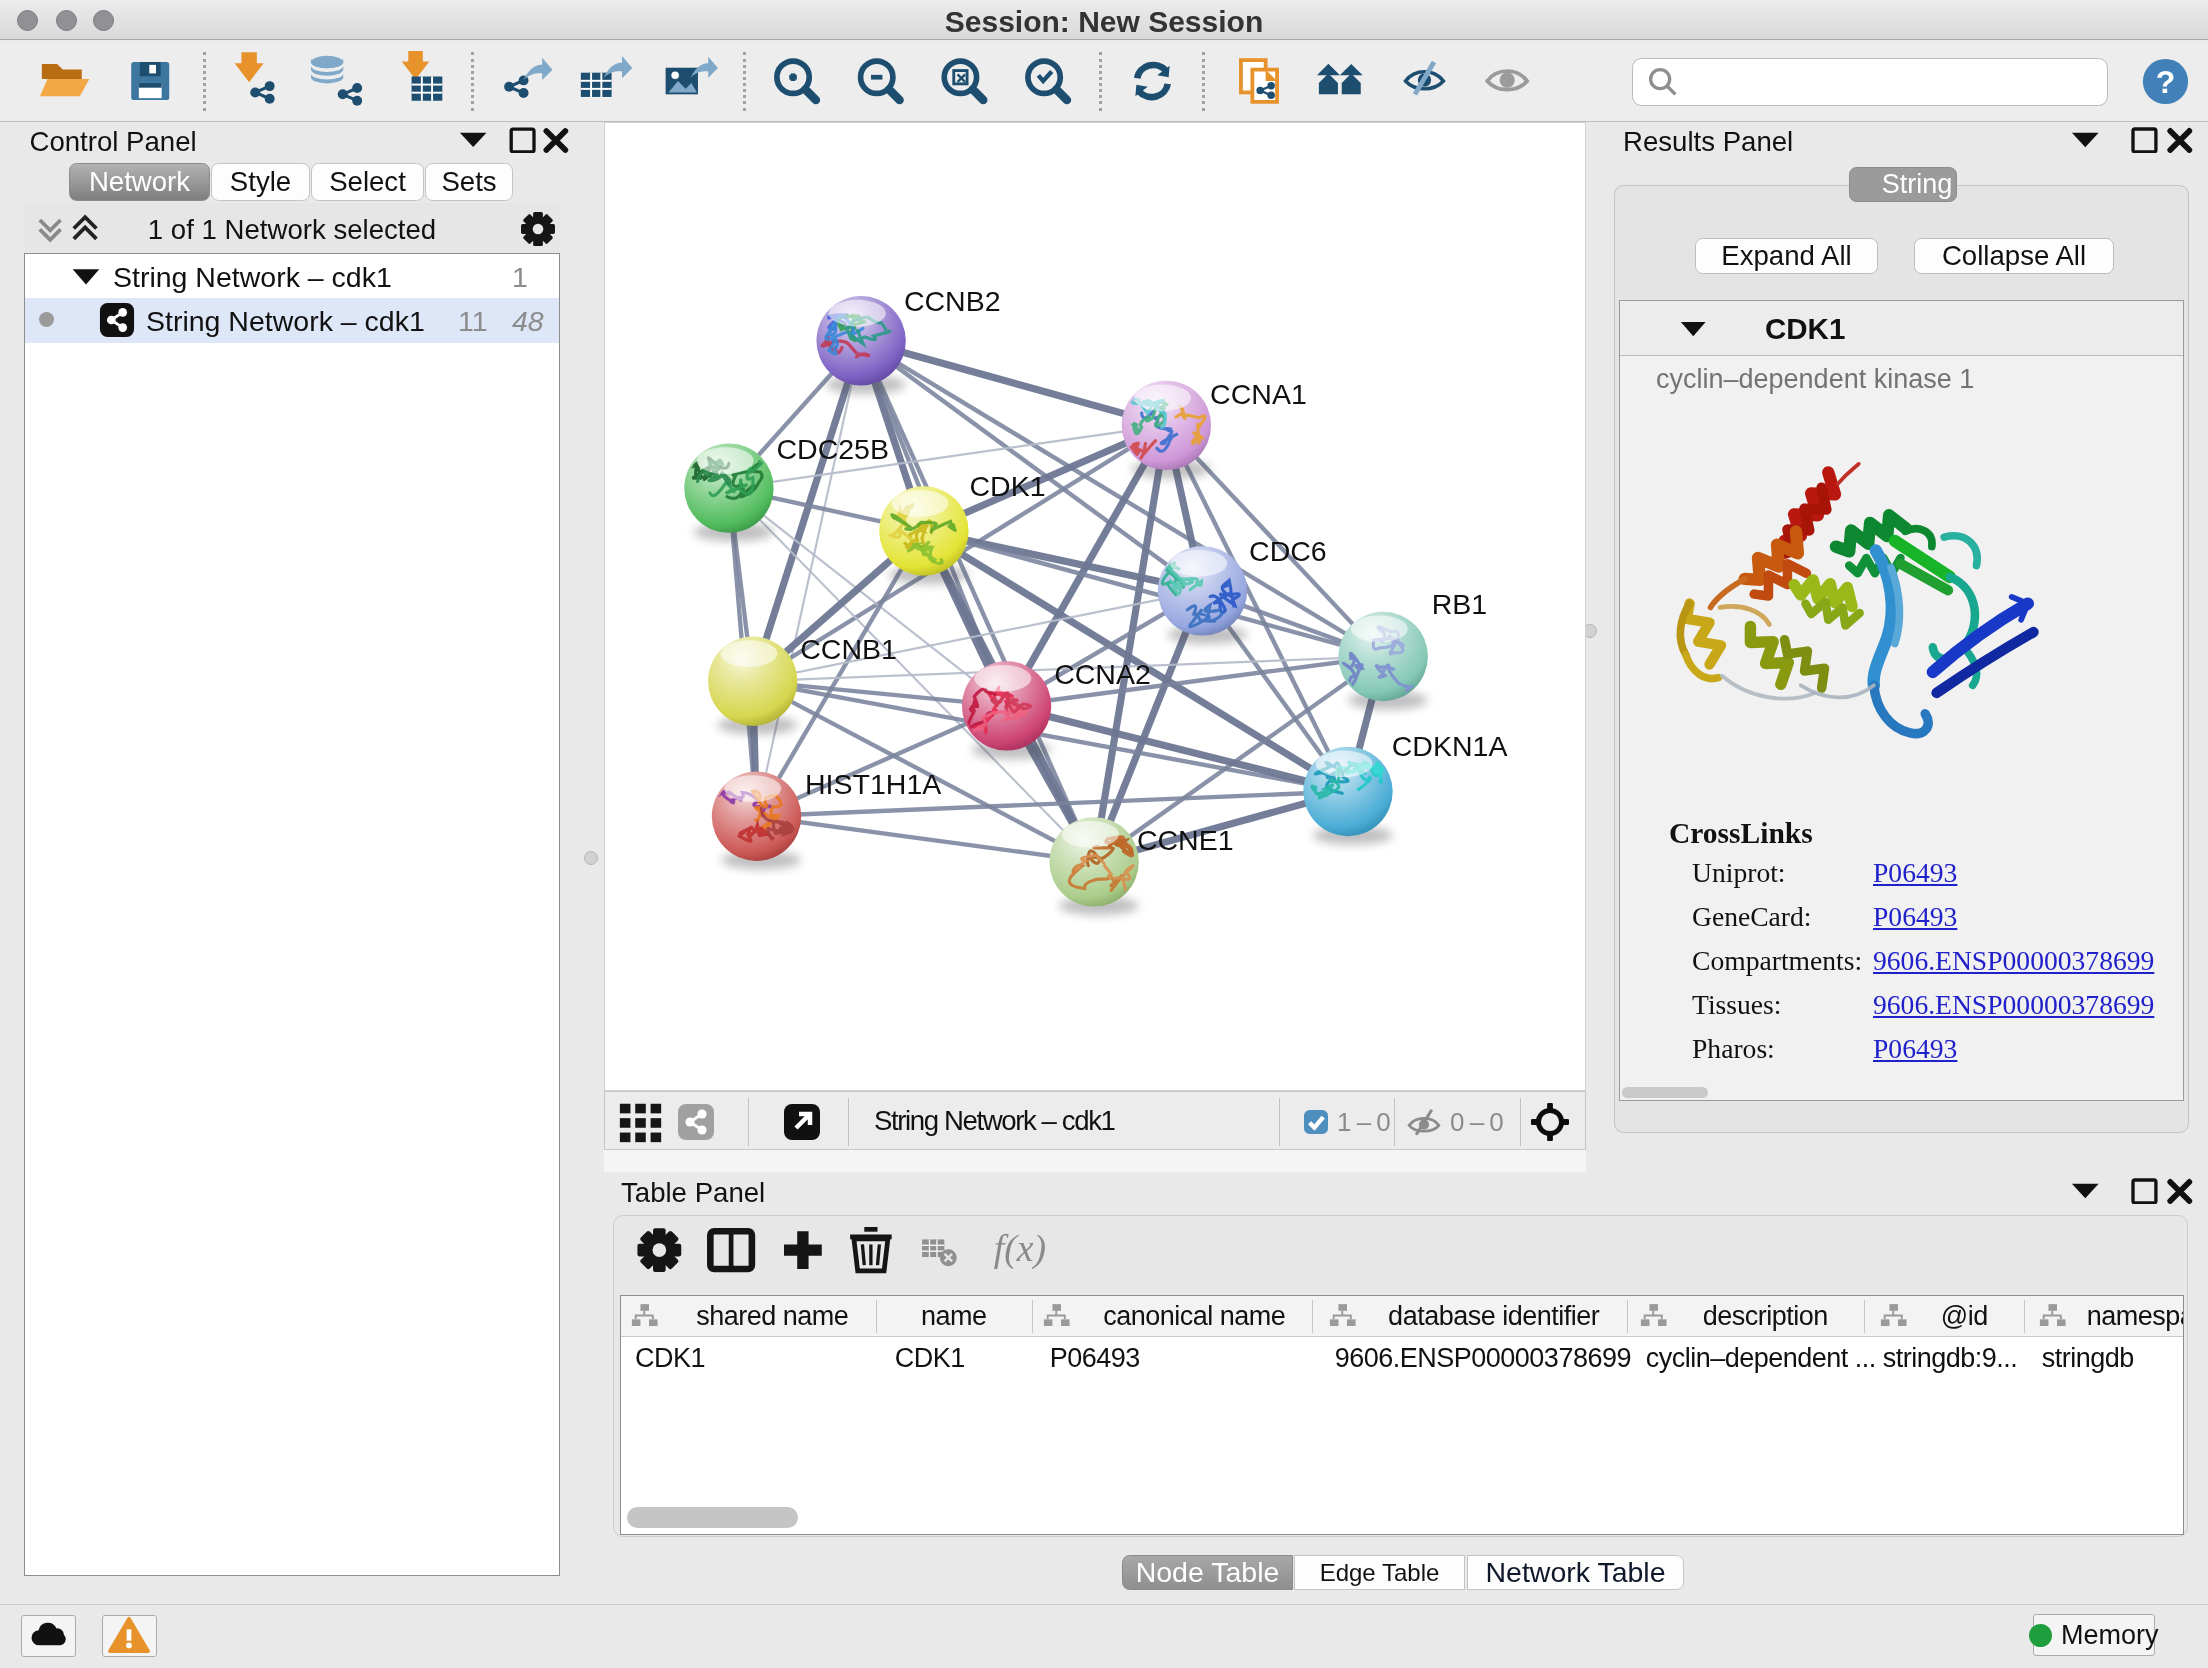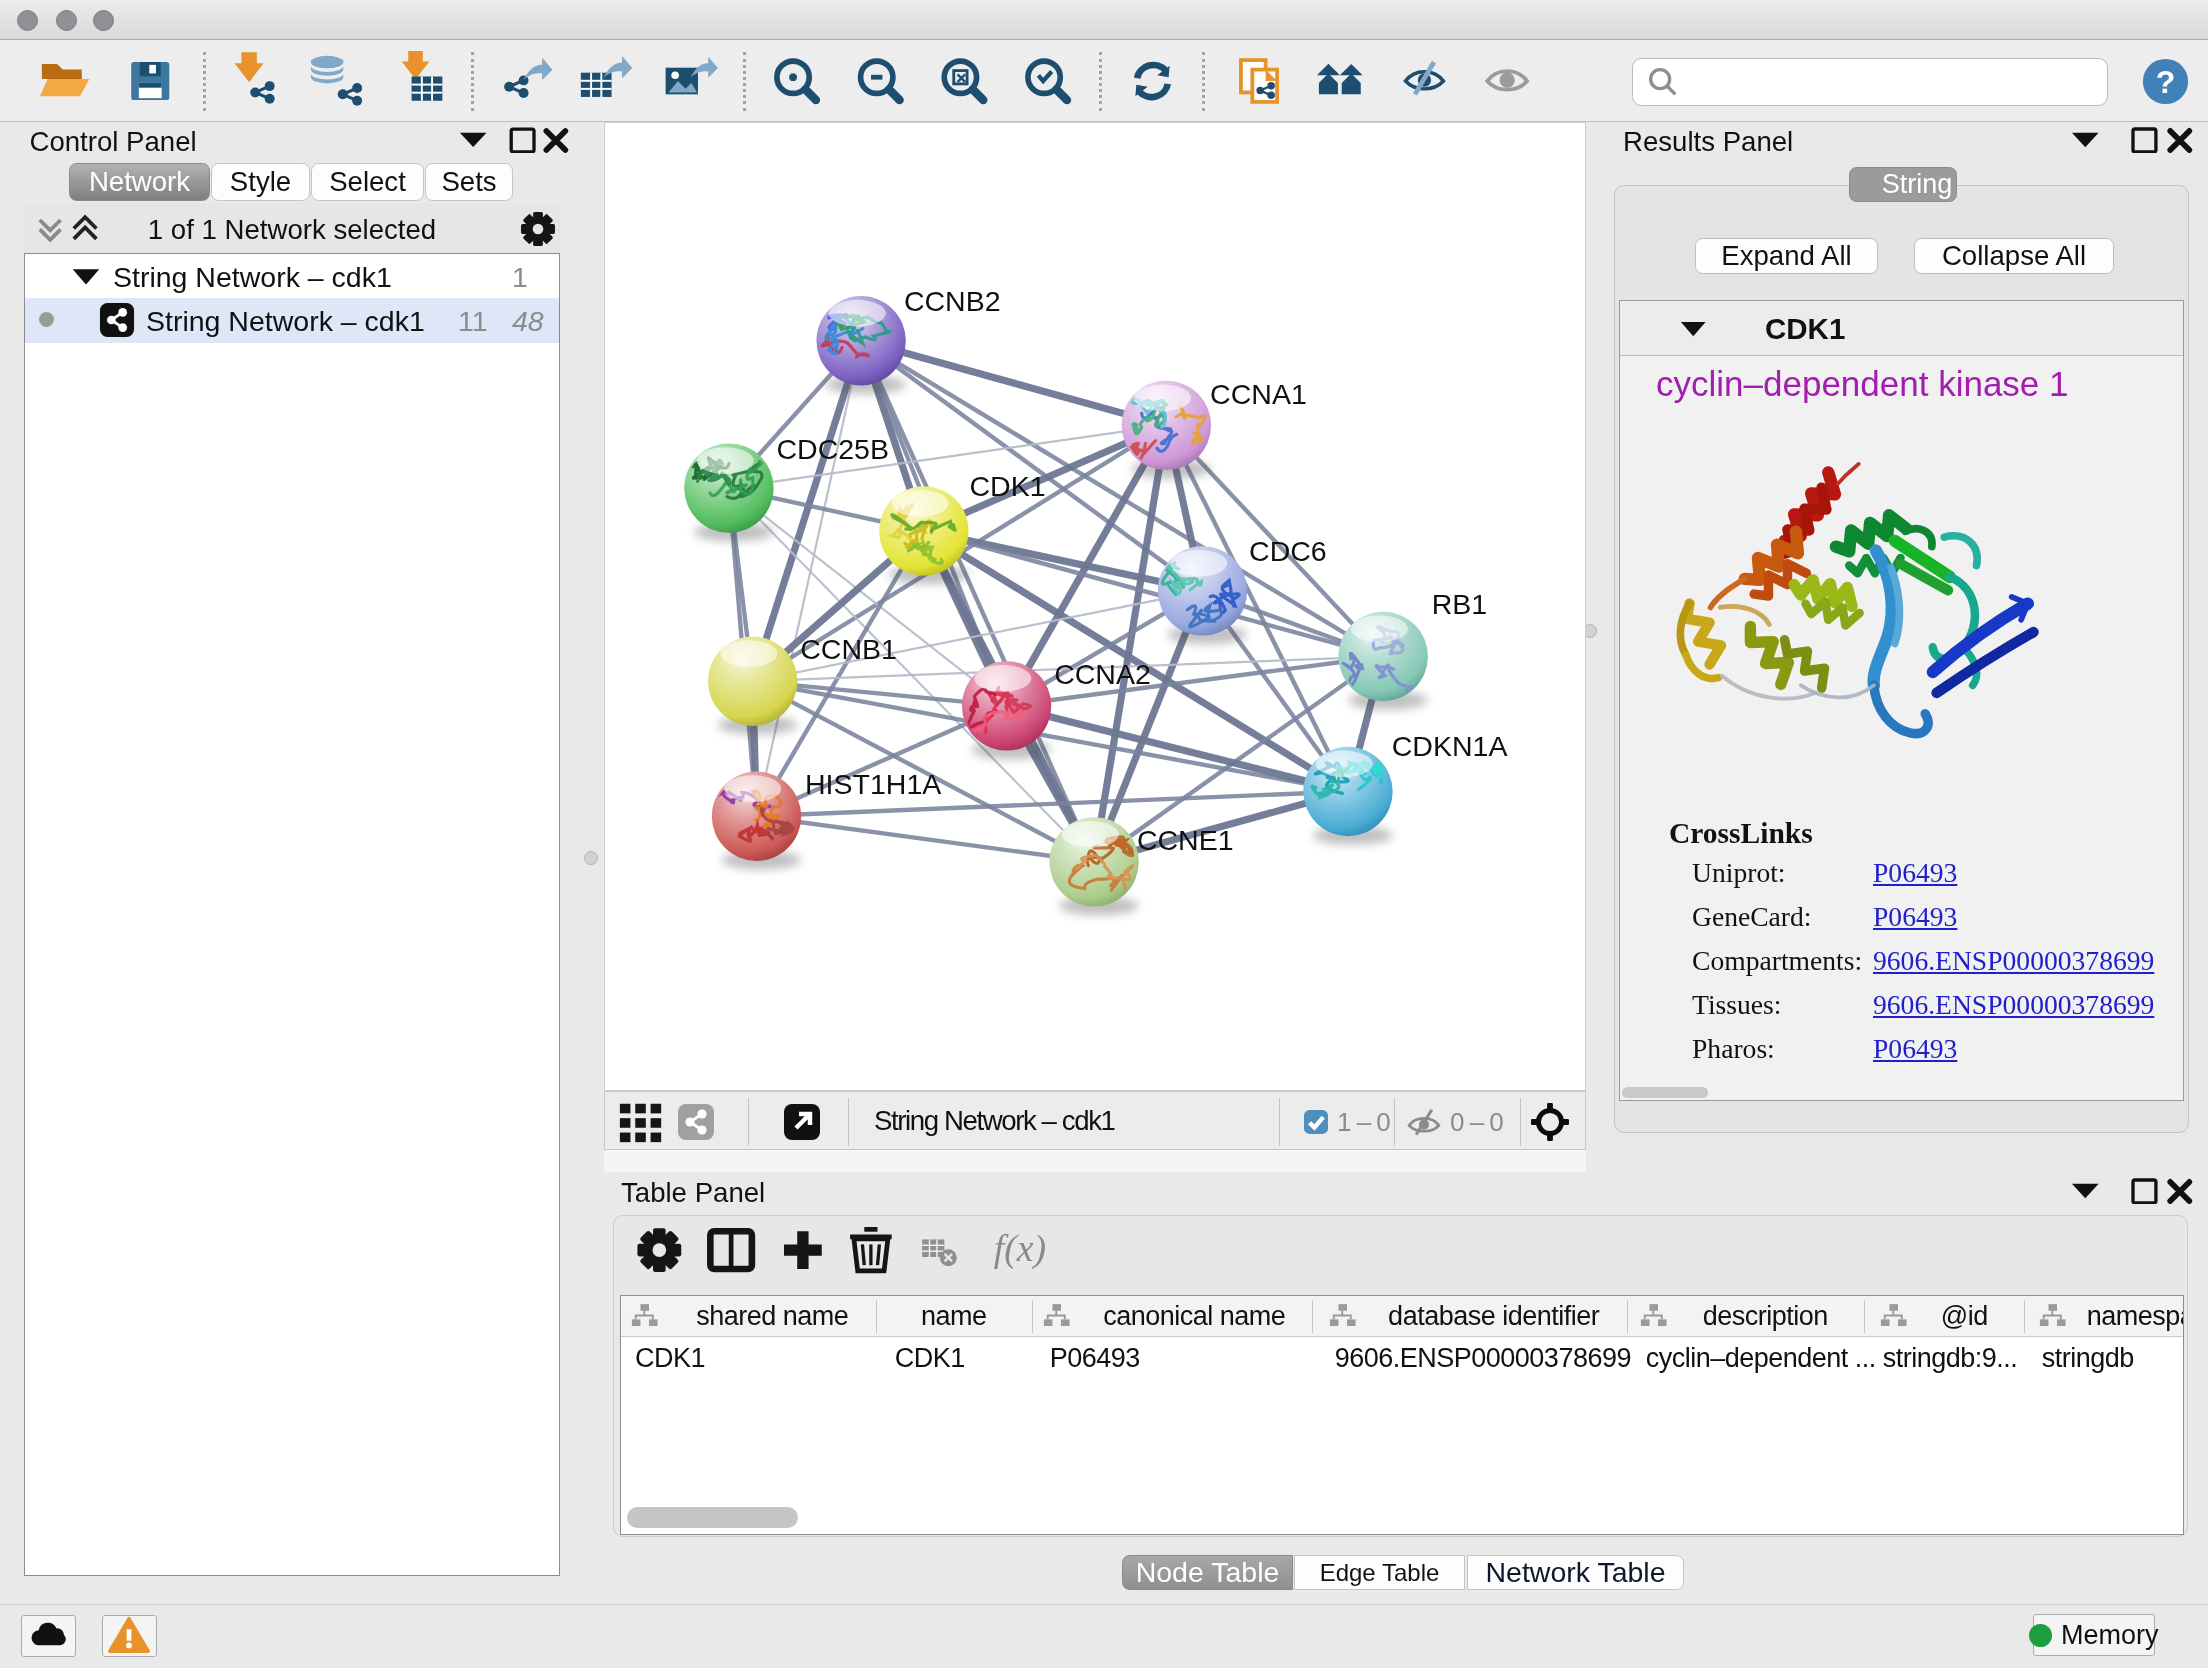--- a/index.html
+++ b/index.html
@@ -20,20 +20,21 @@
 .btn-sq { position:absolute; width:55px; height:42px; background:#f4f4f4; border:1.9px solid #ababab; border-radius:2.9px; }
 #memory { position:absolute; left:2033px; top:1614px; width:122px; height:42px; background:#f4f4f4; border:1.9px solid #ababab; border-radius:2.9px; font-size:27px; color:#111; display:flex; align-items:center; justify-content:center; gap:8.6px; }
 .greendot { flex:none; width:23px; height:23px; border-radius:50%; background:#1f9e3e; display:inline-block; }
 </style>
 </head>
 <body>
 <div class="abs" id="titlebar">
   <div class="tl" style="left:17px"></div>
   <div class="tl" style="left:56px"></div>
   <div class="tl" style="left:93px"></div>
+  <div id="title">Session: New Session</div>
 </div>
 <div class="abs" id="toolbar">
   <svg id="tbicons" width="2208" height="81" style="position:absolute;left:0;top:0" viewBox="0 0 2322 85">
       <path d="M44,24 h16 l6,6 h20 v10 h-42 z" fill="#b96d12"></path>
       <path d="M42,58 l8,-18 h44 l-10,18 z" fill="#f2a844"></path>
 <rect x="138" y="22" width="40" height="40" rx="3" fill="#3d77a0"></rect>
       <rect x="147" y="22" width="22" height="15" fill="#1d4e70"></rect>
       <rect x="157" y="25" width="7" height="9" fill="#fff"></rect>
       <rect x="146" y="44" width="24" height="16" fill="#fff"></rect>
       <rect x="146" y="44" width="24" height="5" fill="#1d4e70"></rect>
@@ -562,21 +563,21 @@
 <div class="abs" style="left:1849px; top:167px; width:108px; height:35px; background:#9b9b9b; border:1px solid #8b8b8b; border-radius:7.6px; color:#fff; font-size:27px; display:flex; align-items:center; justify-content:center;padding-left:28px;">String</div>
 <div class="abs" style="left:1695px; top:238px; width:183px; height:36px; background:#fdfdfd; border:1px solid #bdbdbd; border-radius:7.6px; font-size:27.6px; color:#111; display:flex; align-items:center; justify-content:center;">Expand All</div>
 <div class="abs" style="left:1914px; top:238px; width:200px; height:36px; background:#fdfdfd; border:1px solid #bdbdbd; border-radius:7.6px; font-size:27.6px; color:#111; display:flex; align-items:center; justify-content:center;">Collapse All</div>
 <div class="abs" style="left:1619px; top:300px; width:565px; height:801px; background:#f1f1f1; border:1.9px solid #9a9a9a;">
   <div style="position:absolute; left:0; top:0; width:100%; height:55px; background:#ececec; border-bottom:1px solid #bbb;">
     <svg width="28.5" height="23" style="position:absolute;left:59px;top:17px" viewBox="0 0 30 24">
         <path d="M2,4 L28,4 L15,19 Z" fill="#111"></path>
       </svg>
     <span style="position:absolute; left:145px; top:10.5px; font-size:29.5px; font-weight:bold; color:#111;">CDK1</span>
   </div>
-  <div style="position:absolute; left:36px; top:63px; font-size:35px; color:#a21caf;">cyclin–dependent kinase 1</div>
+  <div style="position:absolute; left:36px; top:63px; font-size:27px; color:#737373;">cyclin–dependent kinase 1</div>
   <svg width="380" height="323" style="position:absolute;left:43px;top:143px" viewBox="0 0 400 340">
       <path d="M128,102 L145,97 L138,74 L163,75 L156,52 L181,53 L174,30" fill="none" stroke="#b81810" stroke-width="13" stroke-linecap="round" stroke-linejoin="round" opacity="1.0"></path>
 <path d="M120,118 L136,113 L131,90 L154,91 L149,68 L172,69 L167,46" fill="none" stroke="#a81408" stroke-width="11" stroke-linecap="round" stroke-linejoin="round" opacity="1.0"></path>
 <path d="M184,42 C194,30 202,25 206,21" fill="none" stroke="#c03028" stroke-width="4" stroke-linecap="round" stroke-linejoin="round" opacity="1.0"></path>
 <path d="M86,142 L102,143 L100,120 L122,129 L120,106 L142,115 L140,92" fill="none" stroke="#c85a10" stroke-width="13" stroke-linecap="round" stroke-linejoin="round" opacity="1.0"></path>
 <path d="M96,158 L111,160 L111,138 L131,148 L131,126 L151,136" fill="none" stroke="#c04a10" stroke-width="10" stroke-linecap="round" stroke-linejoin="round" opacity="1.0"></path>
 <path d="M86,142 C68,152 56,162 50,172" fill="none" stroke="#c86a20" stroke-width="6" stroke-linecap="round" stroke-linejoin="round" opacity="1.0"></path>
 <path d="M28,168 L25,184 L49,188 L37,208 L61,212 L49,232" fill="none" stroke="#c8a818" stroke-width="11" stroke-linecap="round" stroke-linejoin="round" opacity="1.0"></path>
 <path d="M28,168 C18,184 14,204 24,222" fill="none" stroke="#b89614" stroke-width="8" stroke-linecap="round" stroke-linejoin="round" opacity="1.0"></path>
 <path d="M24,222 C30,240 44,250 58,246" fill="none" stroke="#c8a818" stroke-width="8" stroke-linecap="round" stroke-linejoin="round" opacity="1.0"></path>

